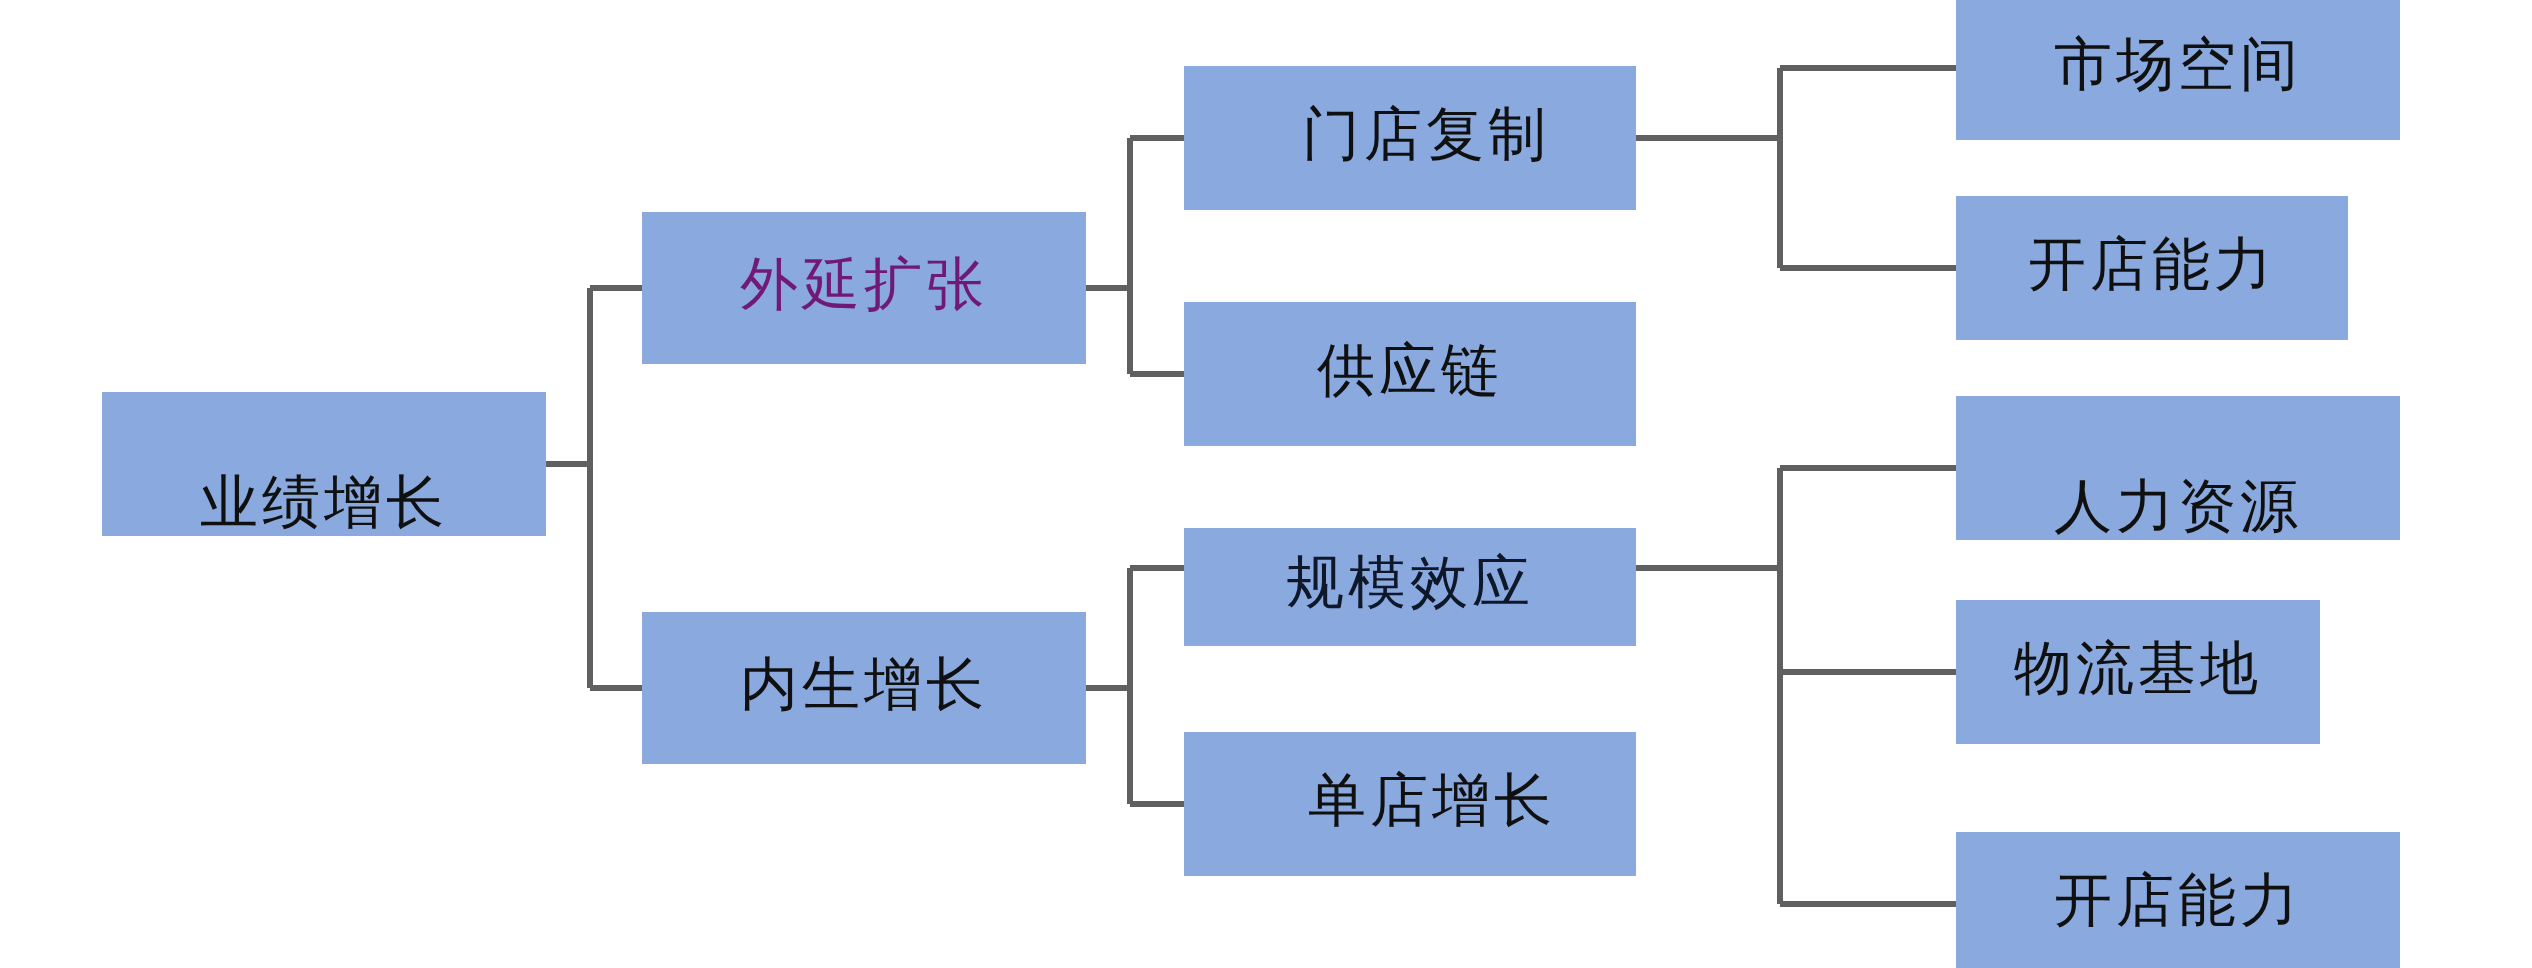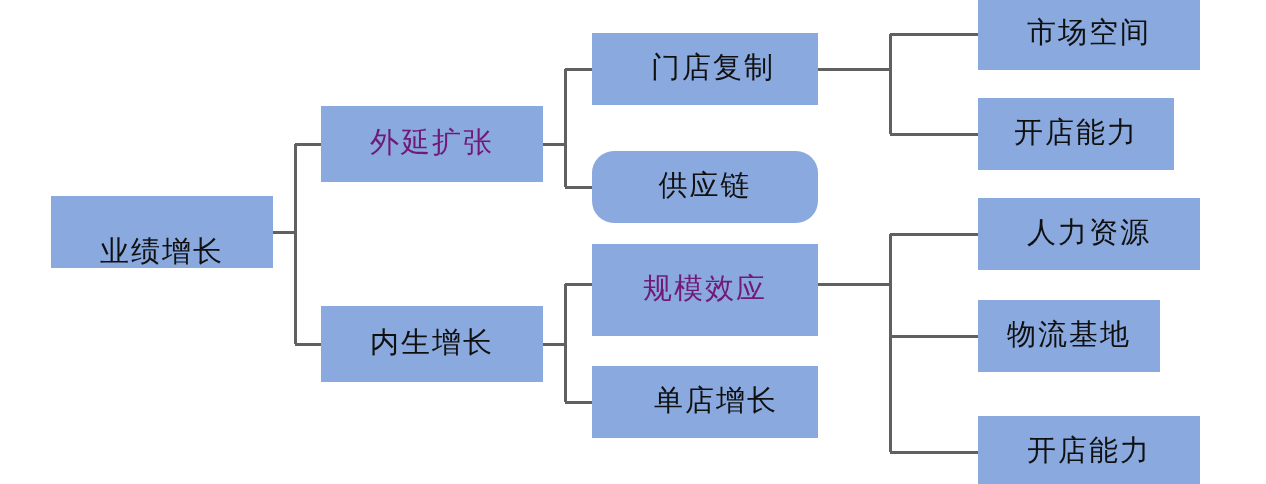--- a/index.html
+++ b/index.html
@@ -82,36 +82,36 @@
       </div>
       <div class="node" style="left: 321px; top: 106px; width: 222px; height: 76px; background: rgb(138, 169, 222); color: #701a75;">
         <span class="node-label">外延扩张</span>
       </div>
       <div class="node" style="left: 321px; top: 306px; width: 222px; height: 76px; background: rgb(138, 169, 222); color: rgb(16, 16, 16); text-align: center;">
         <span class="node-label">内生增长</span>
       </div>
       <div class="node" style="left: 592px; top: 33px; width: 226px; height: 72px; background: rgb(138, 169, 222); color: rgb(16, 16, 16); padding-left: 16px;">
         <span class="node-label">门店复制</span>
       </div>
-      <div class="node" style="left: 592px; top: 151px; width: 226px; height: 72px; background: rgb(138, 169, 222); color: rgb(16, 16, 16); border-radius: 22px;">
+      <div class="node" style="left: 592px; top: 151px; width: 226px; height: 72px; background: rgb(138, 169, 222); color: rgb(16, 16, 16);">
         <span class="node-label">供应链</span>
       </div>
-      <div class="node" style="left: 592px; top: 244px; width: 226px; height: 92px; background: rgb(138, 169, 222); color: #701a75;">
+      <div class="node" style="left: 592px; top: 264px; width: 226px; height: 59px; background: rgb(138, 169, 222); color: #0f172a;">
         <span class="node-label">规模效应</span>
       </div>
       <div class="node" style="left: 592px; top: 366px; width: 226px; height: 72px; background: rgb(138, 169, 222); color: rgb(16, 16, 16); padding-left: 22px;">
         <span class="node-label">单店增长</span>
       </div>
       <div class="node" style="left: 978px; top: -2px; width: 222px; height: 72px; background: rgb(138, 169, 222); color: rgb(16, 16, 16);">
         <span class="node-label">市场空间</span>
       </div>
       <div class="node" style="left: 978px; top: 98px; width: 196px; height: 72px; background: rgb(138, 169, 222); color: rgb(16, 16, 16);">
         <span class="node-label">开店能力</span>
       </div>
-      <div class="node" style="left: 978px; top: 198px; width: 222px; height: 72px; background: rgb(138, 169, 222); color: rgb(16, 16, 16);">
+      <div class="node" style="left: 978px; top: 198px; width: 222px; height: 72px; background: rgb(138, 169, 222); color: rgb(16, 16, 16); align-items: flex-end;">
         <span class="node-label">人力资源</span>
       </div>
       <div class="node" style="left: 978px; top: 300px; width: 182px; height: 72px; background: rgb(138, 169, 222); color: rgb(16, 16, 16);">
         <span class="node-label">物流基地</span>
       </div>
       <div class="node" style="left: 978px; top: 416px; width: 222px; height: 72px; background: rgb(138, 169, 222); color: rgb(16, 16, 16);">
         <span class="node-label">开店能力</span>
       </div>
     </div>
 

